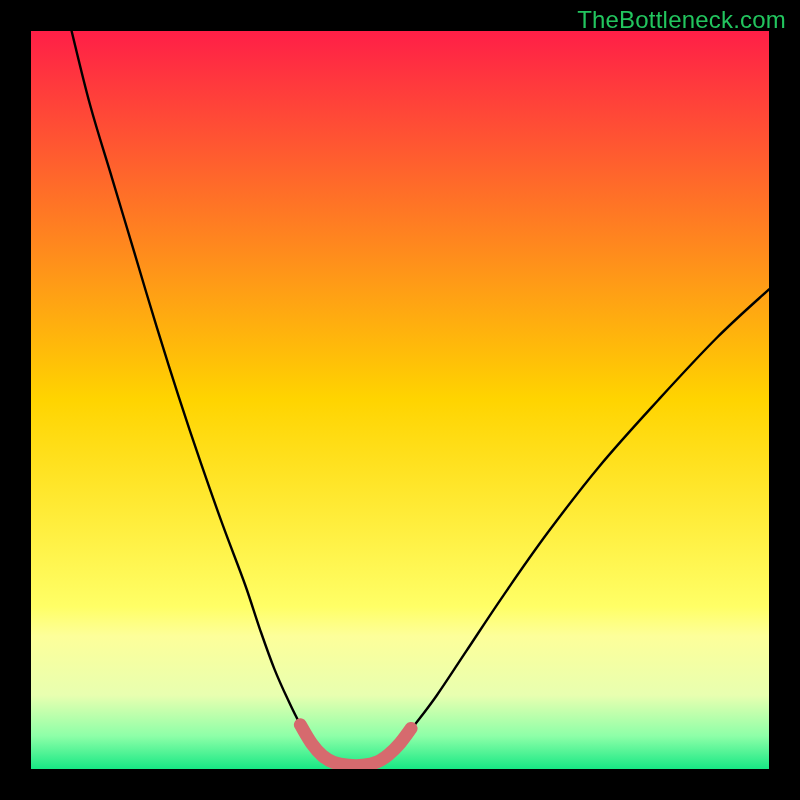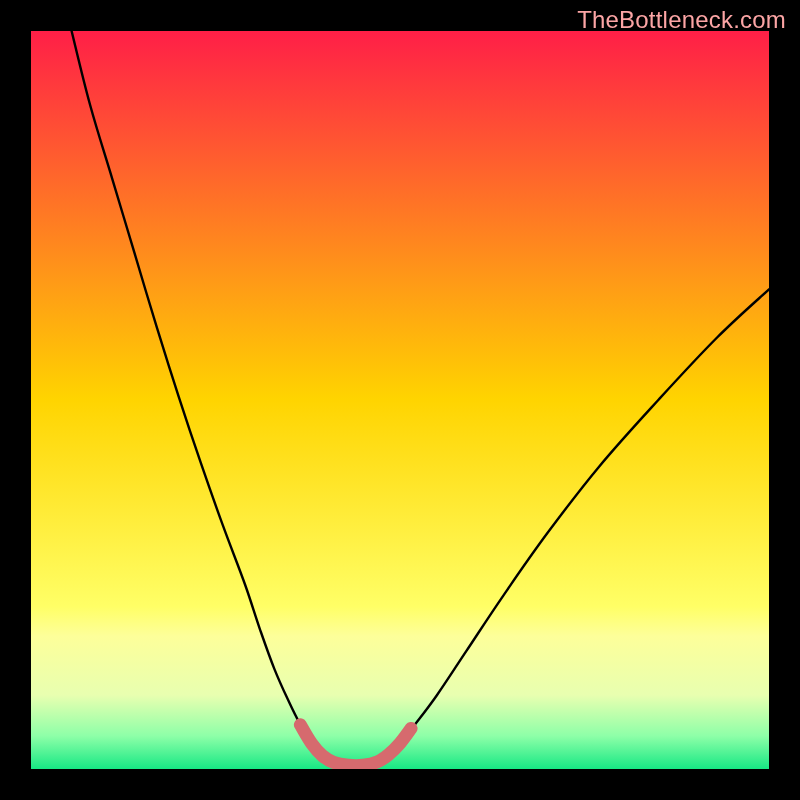--- a/index.html
+++ b/index.html
@@ -21,21 +21,21 @@
     left: 31px;
     top: 31px;
     width: 738px;
     height: 738px;
     overflow: hidden;
   }
   .watermark {
     position: absolute;
     top: 6px;
     right: 14px;
-    color: #fca5a5;
+    color: #22c55e;
     font-size: 24px;
     font-weight: 400;
     letter-spacing: 0.2px;
     z-index: 10;
     text-align: center;
   }
   svg {
     display: block;
   }
 </style>

